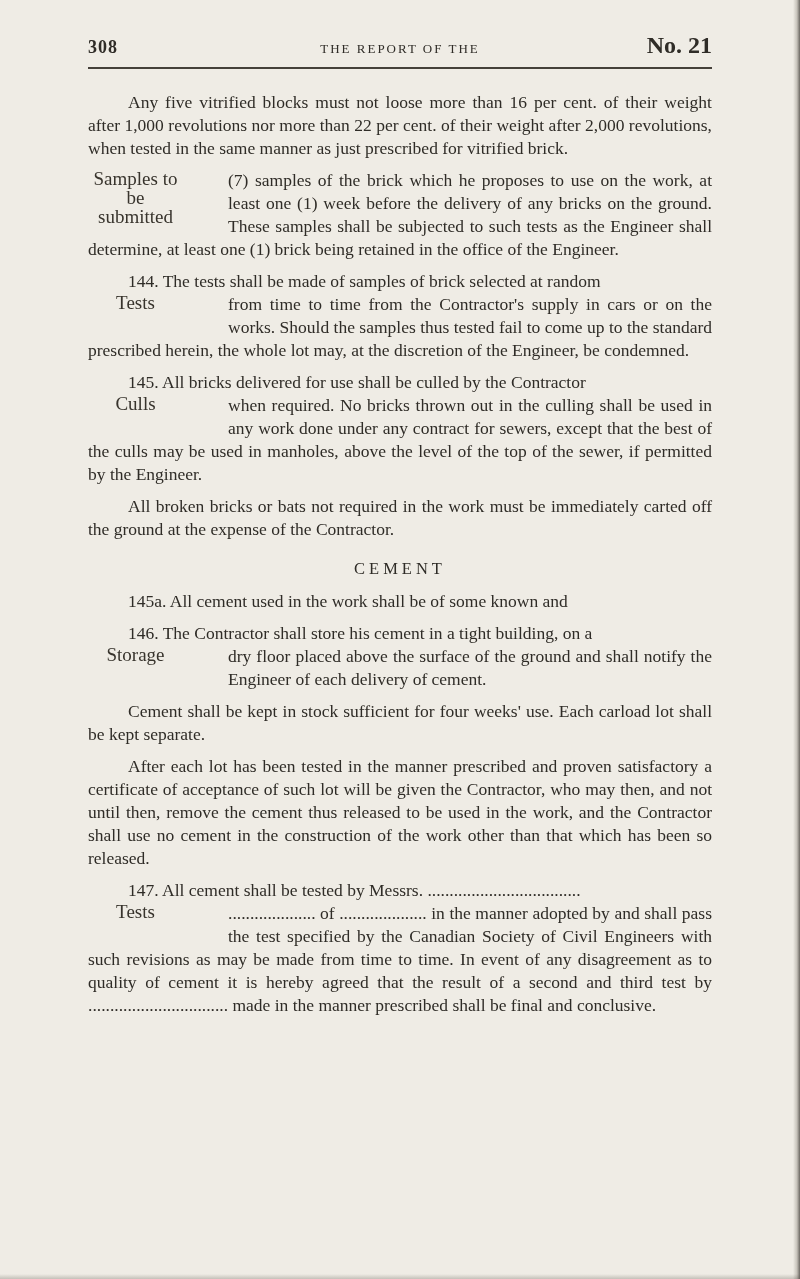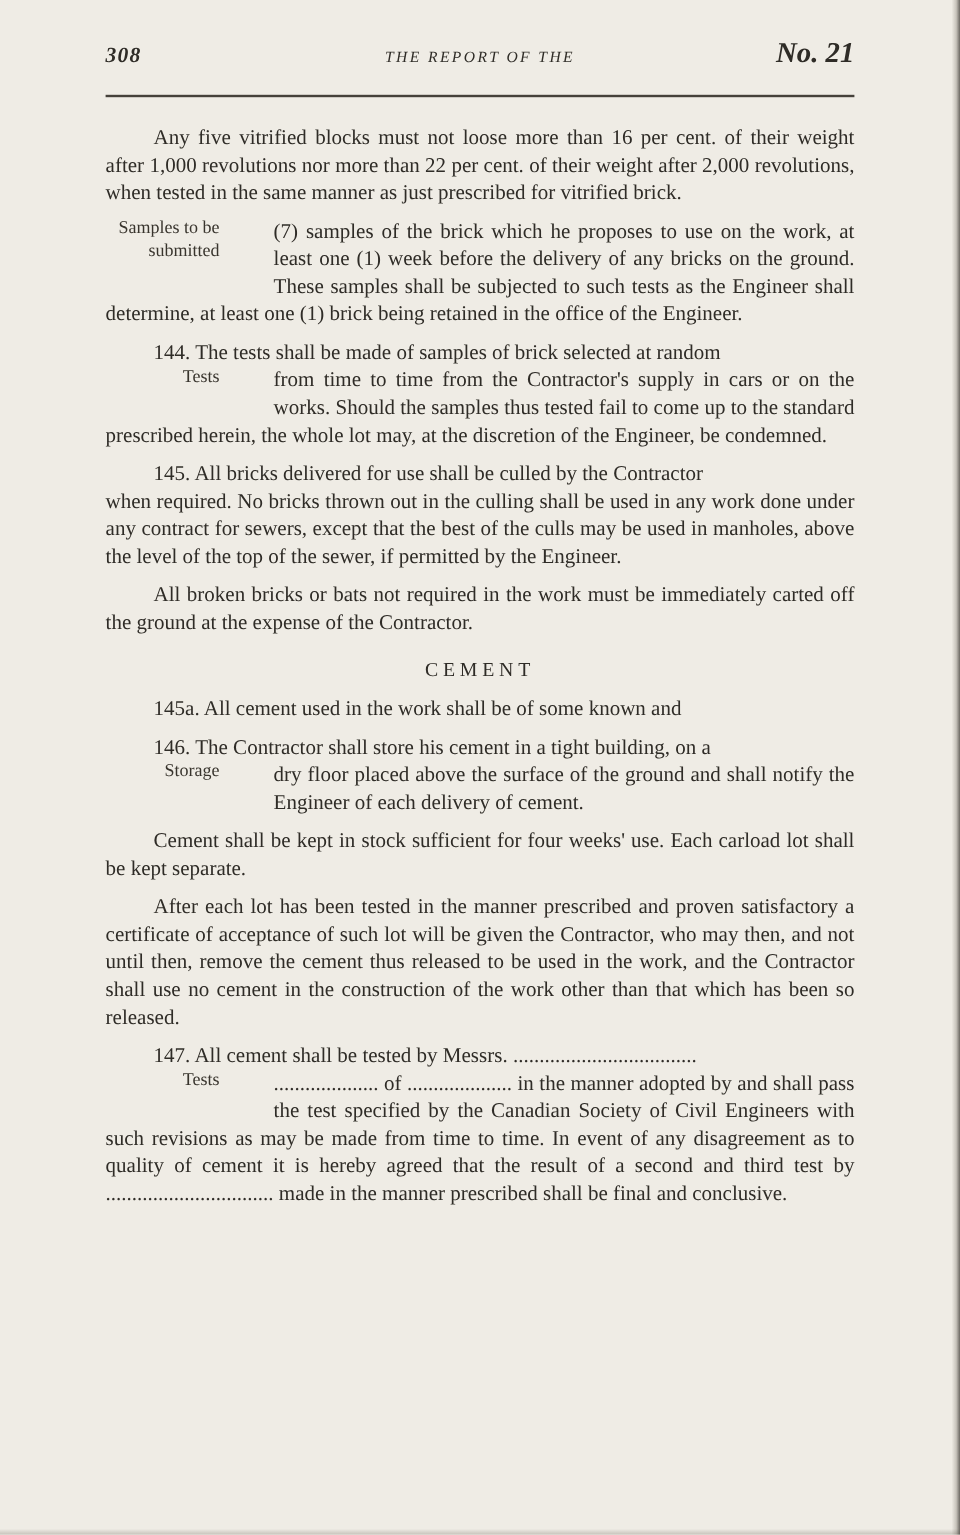--- a/index.html
+++ b/index.html
@@ -22,41 +22,40 @@
     background:linear-gradient(to bottom, rgba(0,0,0,0), rgba(70,62,52,0.25));
     pointer-events:none;
   }
   .content{
     padding:32px 88px 0 88px;
     box-sizing:border-box;
   }
   
   .header{
     display:flex;align-items:baseline;
-    padding-bottom:20px;
+    padding-bottom:8px;
     border-bottom:2px solid #45413a;
-    font-style:italic;
   }
   .header .pnum{font-size:18px;font-weight:bold;letter-spacing:1px;width:90px;}
   .header .title{flex:1;text-align:center;font-size:13px;letter-spacing:2px;}
   .header .rnum{width:90px;text-align:right;font-size:24px;font-weight:bold;}
   
   .bodytext{margin-top:22px;font-size:17.5px;line-height:23px;text-align:justify;}
   .para{margin-top:9px;}
   .para:first-child{margin-top:0;}
   .lead{text-indent:40px;}
   .plain{text-indent:40px;}
   .flowwrap{}
   .sidehead{
     float:left;
     width:95px;
     margin-right:45px;
-    font-size:15px;
+    font-size:19px;
     line-height:19px;
-    text-align:right;
+    text-align:center;
     color:#38342d;
   }
   .sidehead.h3{min-height:69px;}
   .sidehead.h2{min-height:46px;}
   .cement-heading{
     text-align:center;
     font-size:16.5px;
     letter-spacing:4px;
     margin:16px 0 10px 0;
     text-indent:0;
@@ -88,21 +87,21 @@
       <div class="para clearfix">
         <div class="lead">144. The tests shall be made of samples of brick selected at random</div>
         <div class="flowwrap">
           <span class="sidehead h2">Tests</span><span>from time to time from the Contractor's supply in cars or on the works. Should the samples thus tested fail to come up to the standard prescribed herein, the whole lot may, at the discretion of the Engineer, be condemned.</span>
         </div>
       </div>
 
       <div class="para clearfix">
         <div class="lead">145. All bricks delivered for use shall be culled by the Contractor</div>
         <div class="flowwrap">
-          <span>when required. No bricks thrown out in the culling shall be used in any work done under any contract for sewers, except that the best of the culls may be used in manholes, above the level of the top of the sewer, if permitted by the Engineer.</span>
+          <span class="sidehead h2">Culls</span><span>when required. No bricks thrown out in the culling shall be used in any work done under any contract for sewers, except that the best of the culls may be used in manholes, above the level of the top of the sewer, if permitted by the Engineer.</span>
         </div>
       </div>
 
       <div class="para plain">All broken bricks or bats not required in the work must be immediately carted off the ground at the expense of the Contractor.</div>
 
       <div class="cement-heading">CEMENT</div>
 
       <div class="para clearfix">
         <div class="lead">145a. All cement used in the work shall be of some known and</div>
         <div class="flowwrap">

